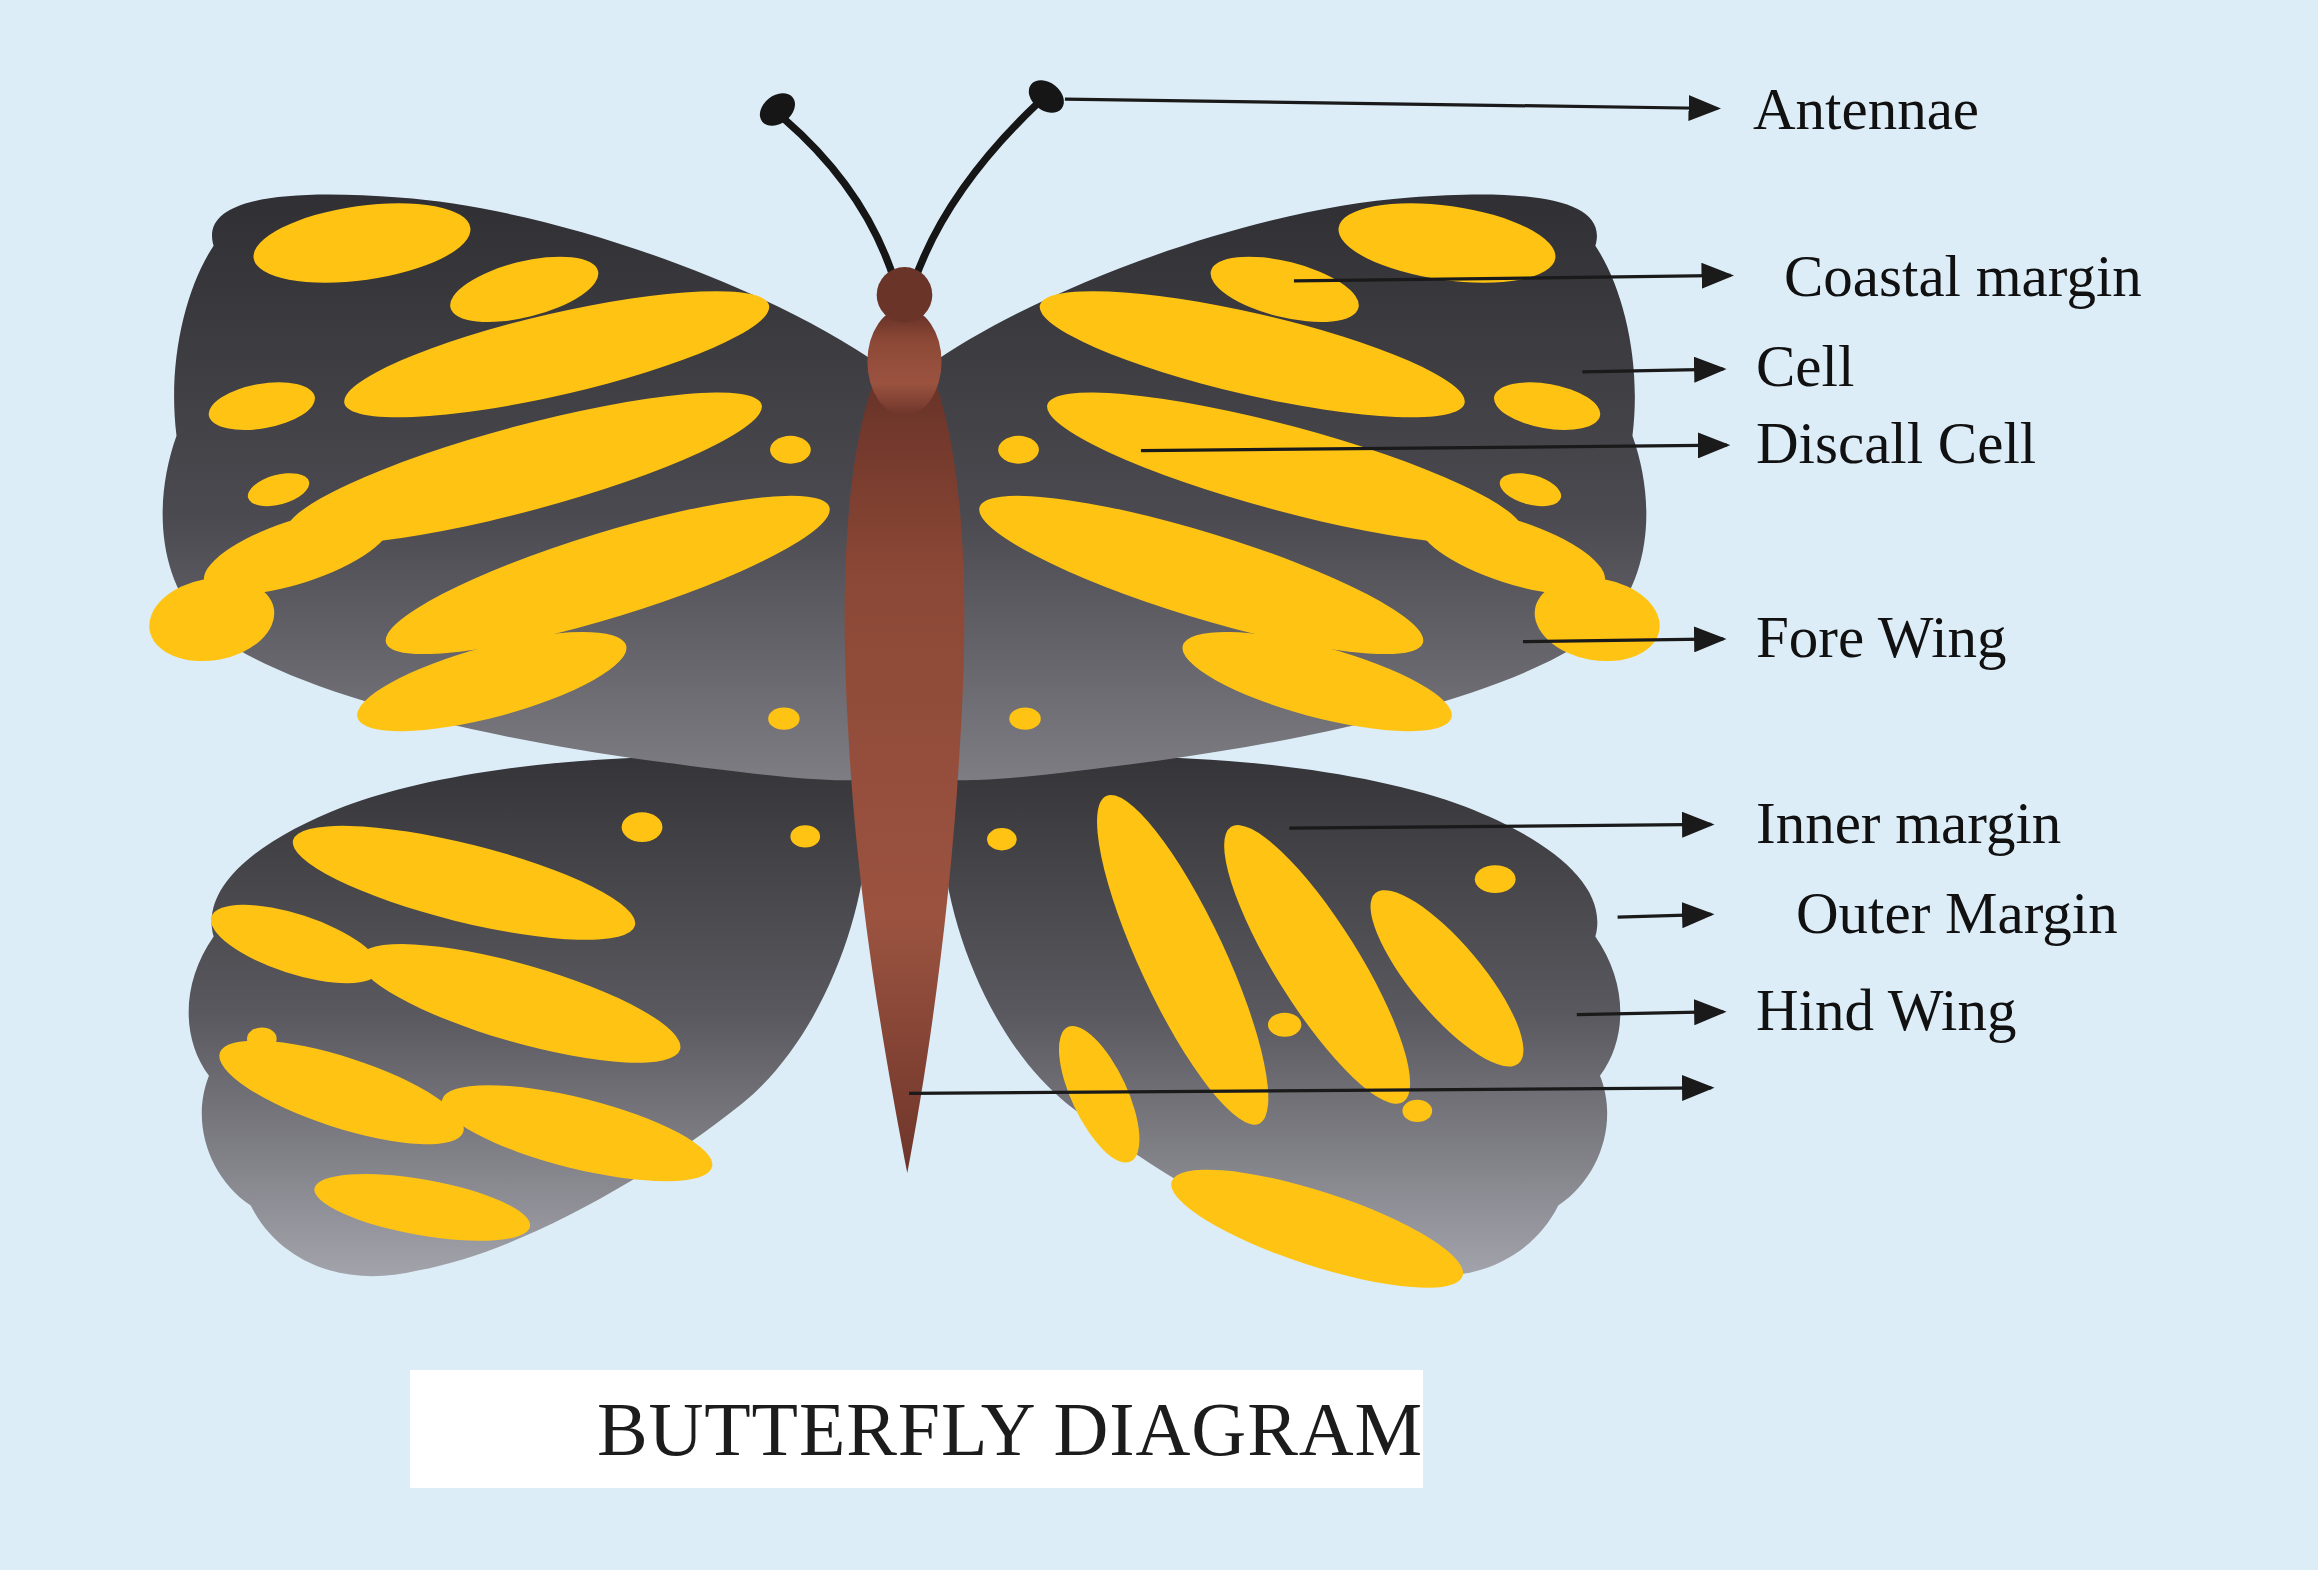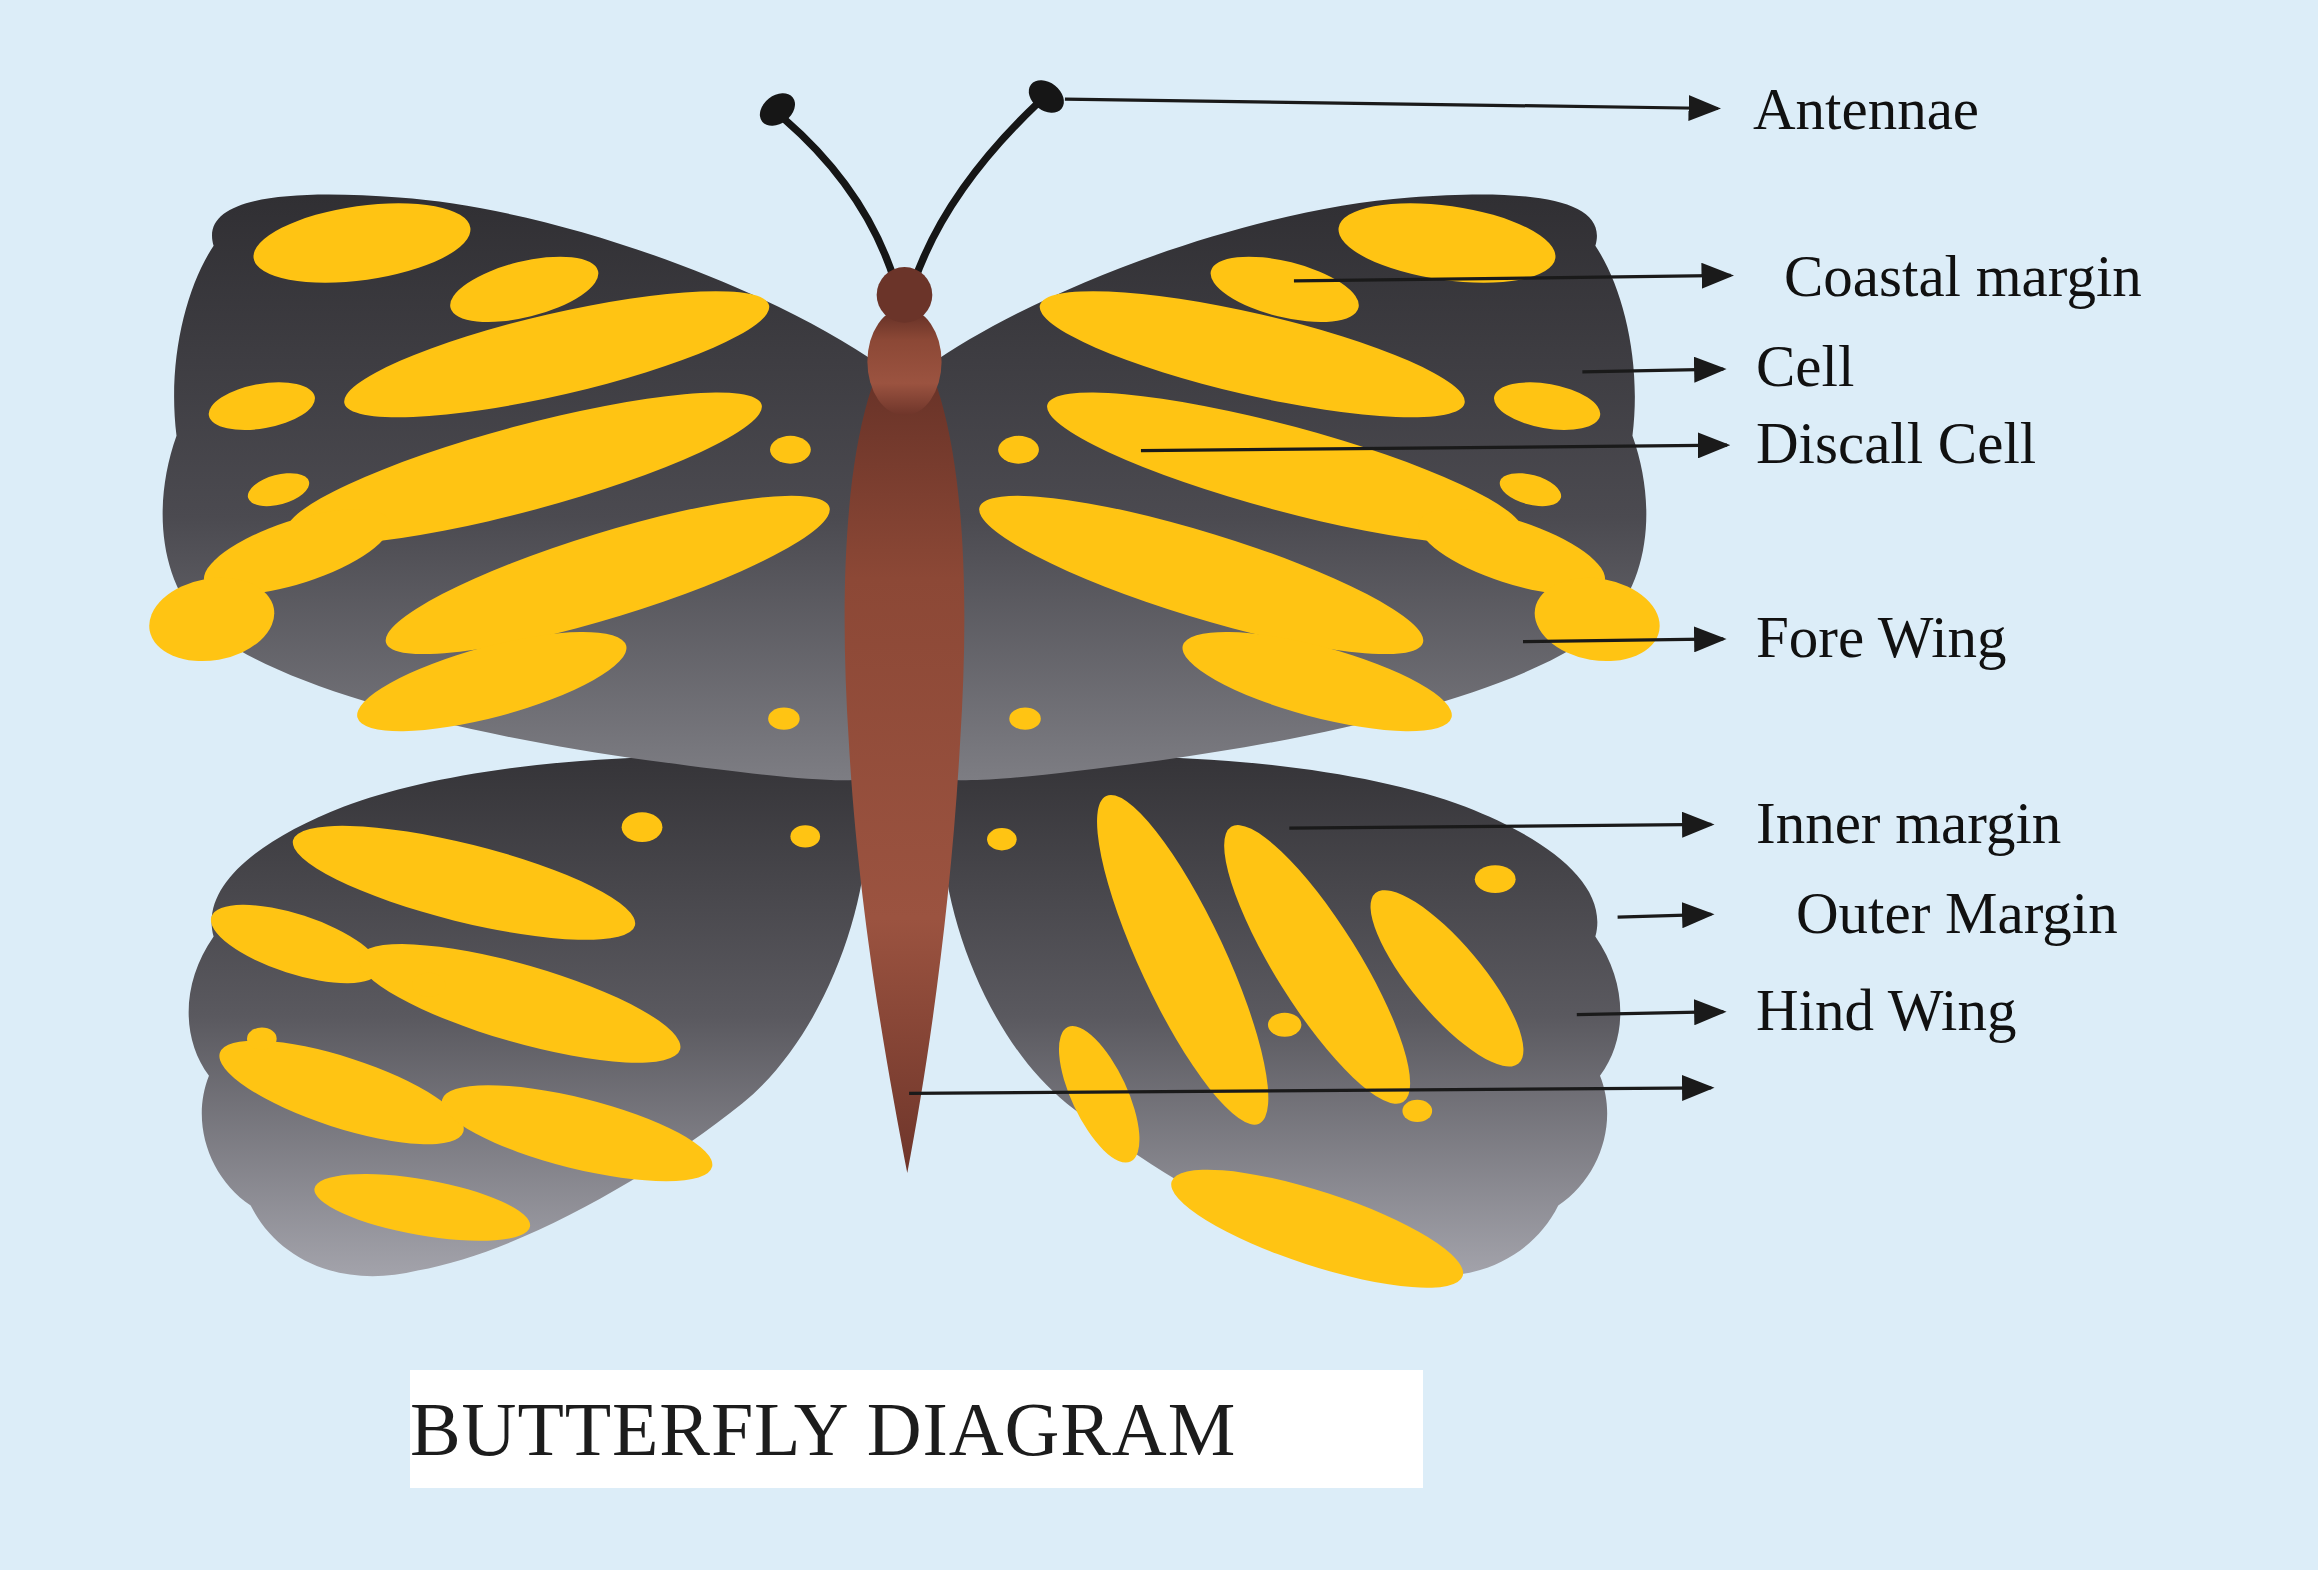--- a/index.html
+++ b/index.html
@@ -25,21 +25,21 @@
   }
   .title-box {
     position: absolute;
     left: 410px;
     top: 1370px;
     width: 1013px;
     height: 118px;
     background: #ffffff;
     display: flex;
     align-items: center;
-    justify-content: flex-start;
+    justify-content: flex-end;
   }
   .title-text {
     font-size: 76px;
     color: #1c1c1c;
     letter-spacing: 0.9px;
     white-space: nowrap;
   }
 </style>
 </head>
 <body>

